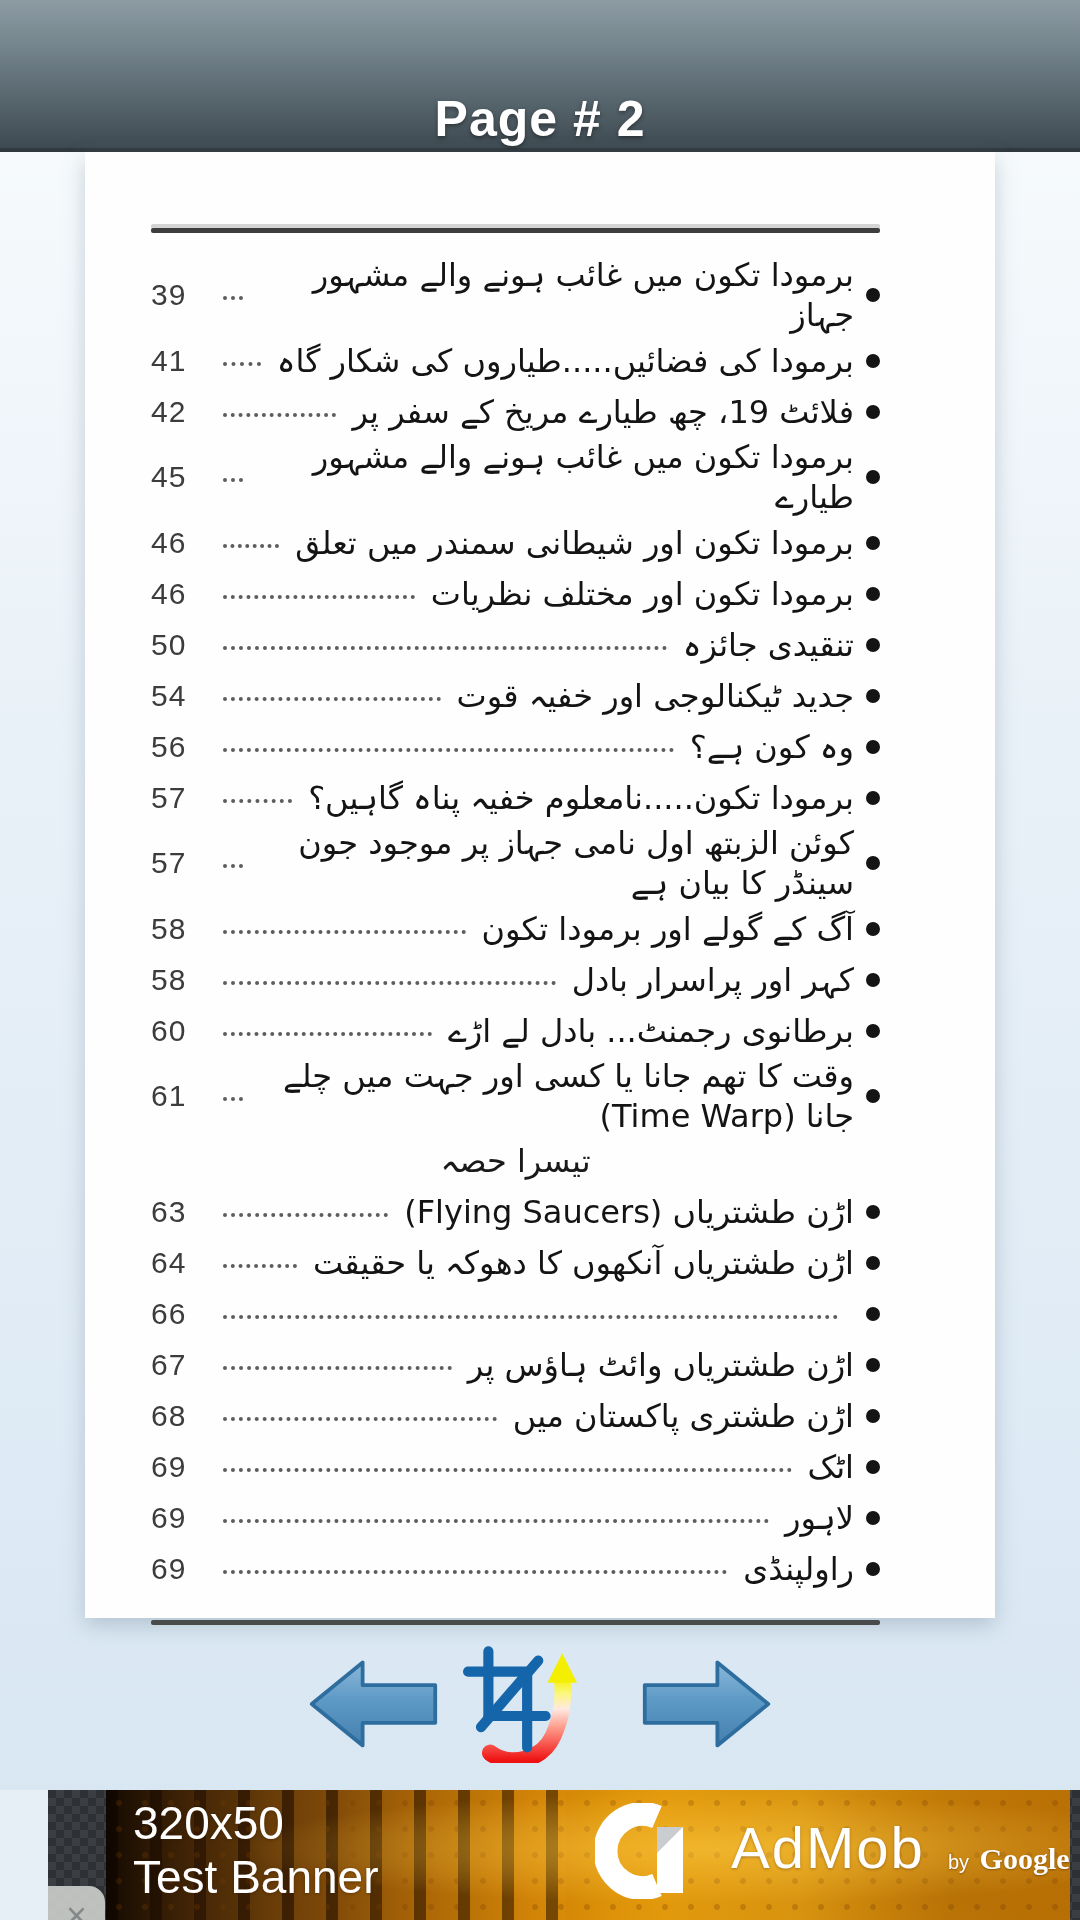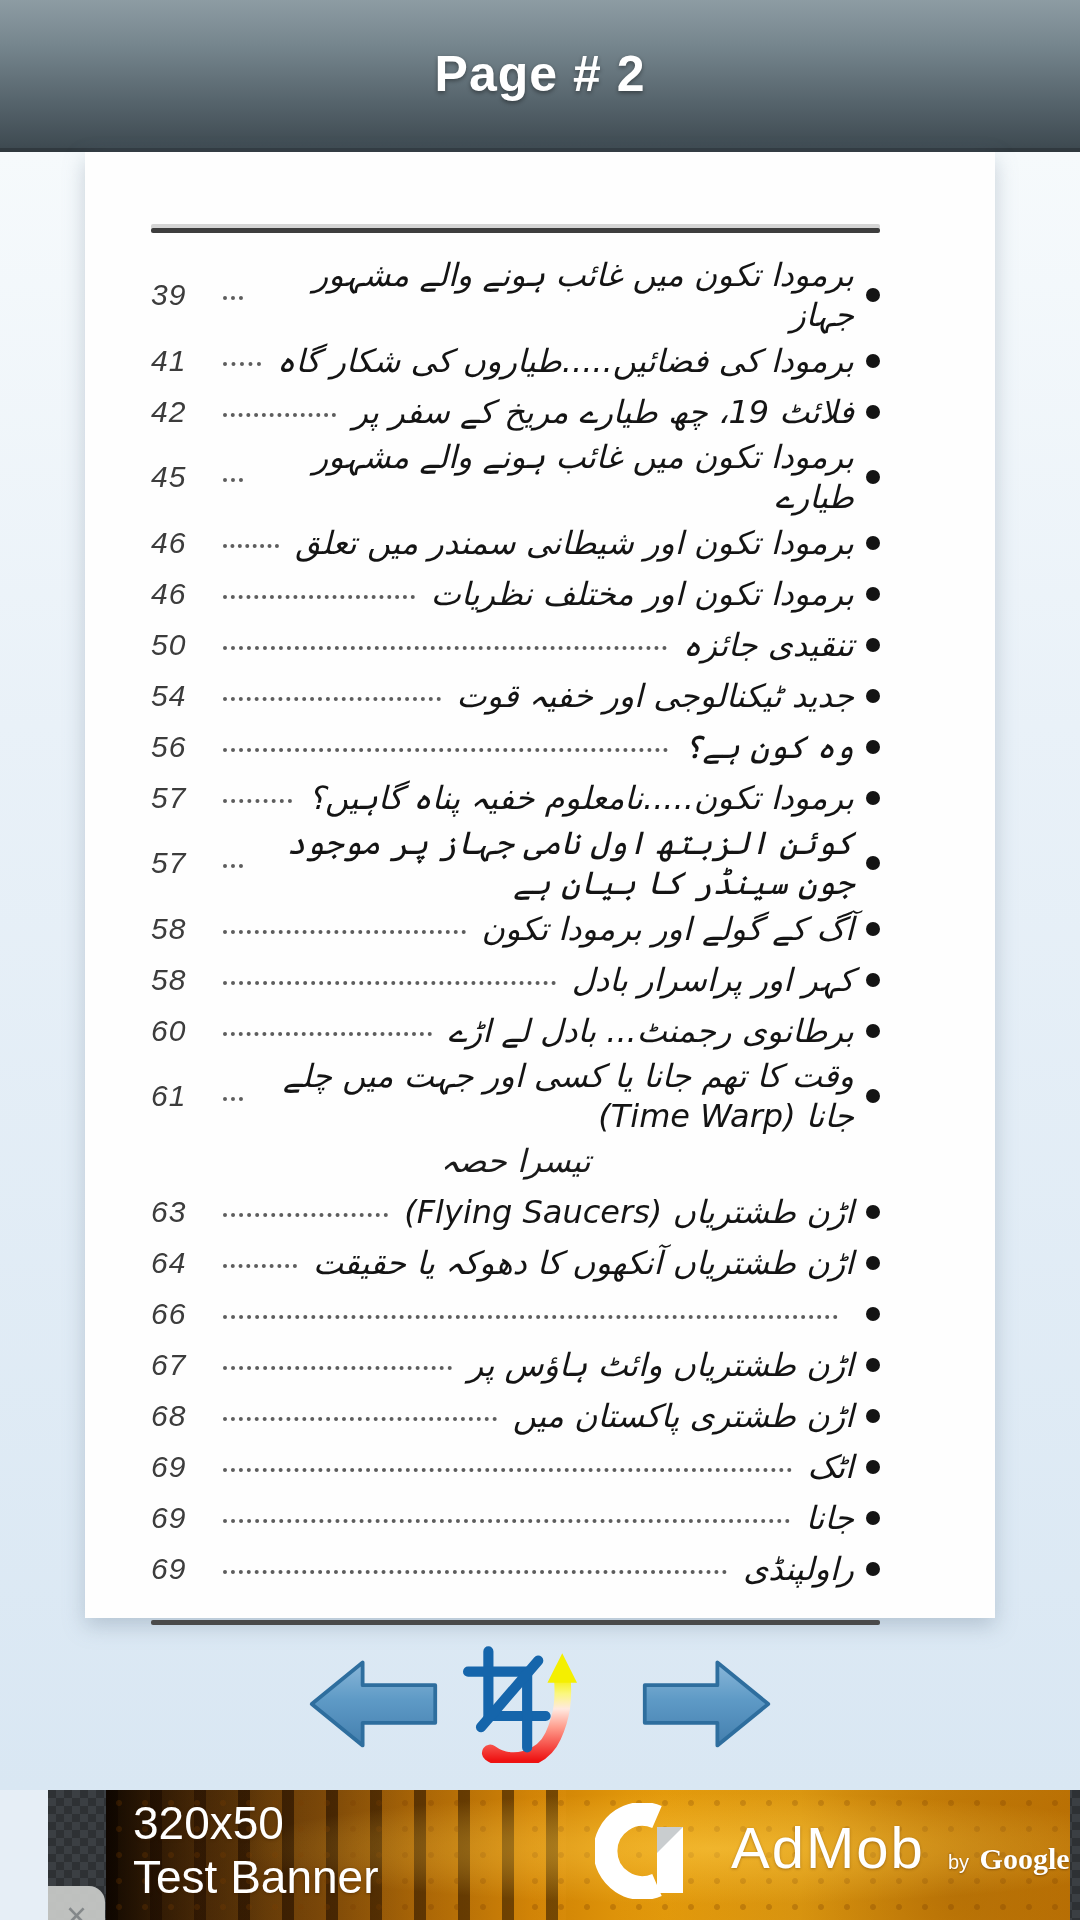--- a/index.html
+++ b/index.html
@@ -3,31 +3,31 @@
 <meta charset="utf-8">
 <style>
   html,body{margin:0;padding:0;background:#000;}
   .screen{position:relative;width:1080px;height:1920px;overflow:hidden;
           font-family:"Liberation Sans",sans-serif;background:#e6eef6;}
 
   
   .header{position:absolute;top:0;left:0;width:1080px;height:148px;
           background:linear-gradient(180deg,#8d9ca3 0%,#76868e 30%,#55636b 70%,#3e4a51 100%);
           border-bottom:4px solid #30393f;
-          display:flex;align-items:center;justify-content:center;}
+          display:flex;align-items:flex-end;justify-content:center;}
   .header h1{margin:0;color:#ffffff;font-size:50px;font-weight:bold;
              letter-spacing:1px;text-shadow:0 2px 4px rgba(0,0,0,.4);}
 
   
   .body-bg{position:absolute;top:152px;left:0;width:1080px;height:1638px;
            background:linear-gradient(180deg,#f6fafc 0%,#e9f1f8 35%,#d9e7f3 100%);}
 
   
   .paper{position:absolute;left:85px;top:152px;width:910px;height:1466px;
-         background:#fefefe;box-shadow:0 8px 20px rgba(110,130,150,.35);font-style:italic;}
+         background:#fefefe;box-shadow:0 8px 20px rgba(110,130,150,.35);}
   .paper-inner{position:absolute;left:0;top:0;width:910px;height:1466px;
                padding:0 115px 0 66px;box-sizing:border-box;}
   .rule{height:5px;background:#3e3e3e;border-radius:2px;}
   .rule.top{margin-top:76px;box-shadow:0 -4px 0 rgba(90,90,90,.25);}
   .rule.bottom{margin-top:26px;background:#4a4a4a;}
 
   .toc{margin-top:22px;}
   .toc-row{display:flex;align-items:center;min-height:51px;direction:ltr;}
   .toc-num{width:62px;flex-shrink:0;font-size:30px;color:#3c3c3c;
            font-family:"Liberation Sans",sans-serif;letter-spacing:1px;}
@@ -218,21 +218,21 @@
           </div>
           <div class="toc-row">
             <span class="toc-num">69</span>
             <div class="leader"></div>
             <span class="toc-title" dir="rtl">اٹک</span>
             <span class="bullet"></span>
           </div>
           <div class="toc-row">
             <span class="toc-num">69</span>
             <div class="leader"></div>
-            <span class="toc-title" dir="rtl">جانا</span>
+            <span class="toc-title" dir="rtl">لاہور</span>
             <span class="bullet"></span>
           </div>
           <div class="toc-row">
             <span class="toc-num">69</span>
             <div class="leader"></div>
             <span class="toc-title" dir="rtl">راولپنڈی</span>
             <span class="bullet"></span>
           </div>
         </div>
       <div class="rule bottom"></div>

